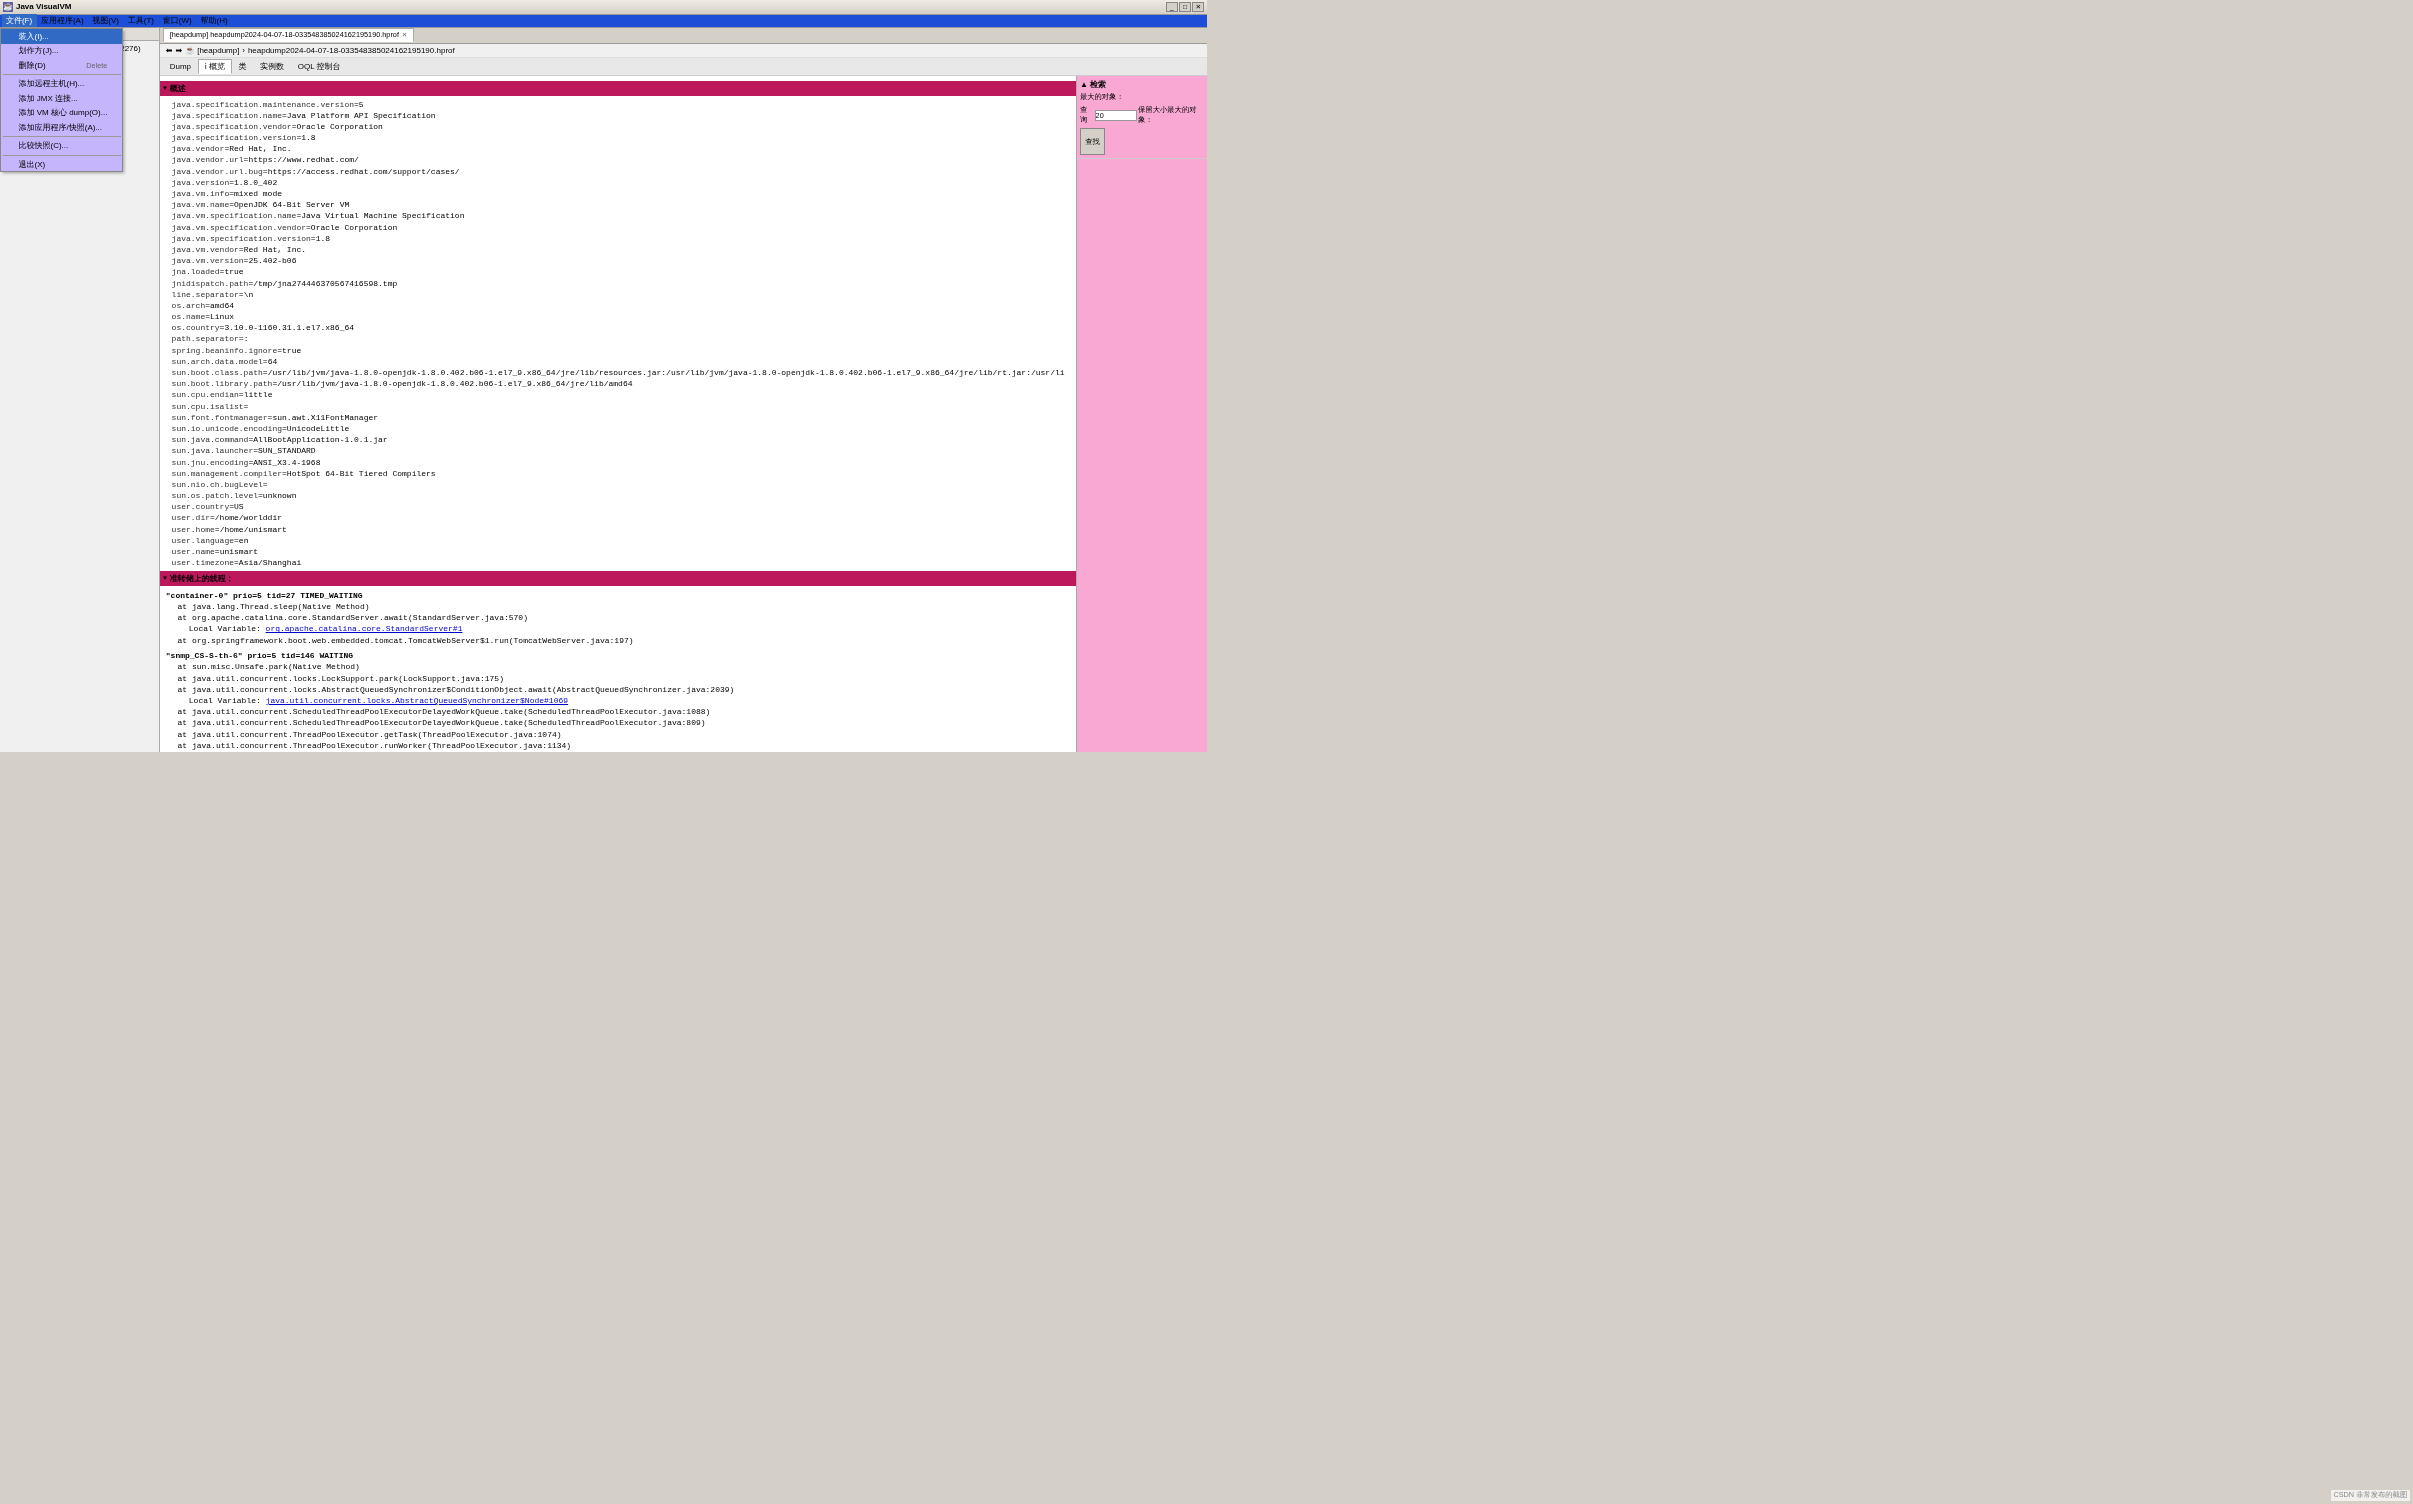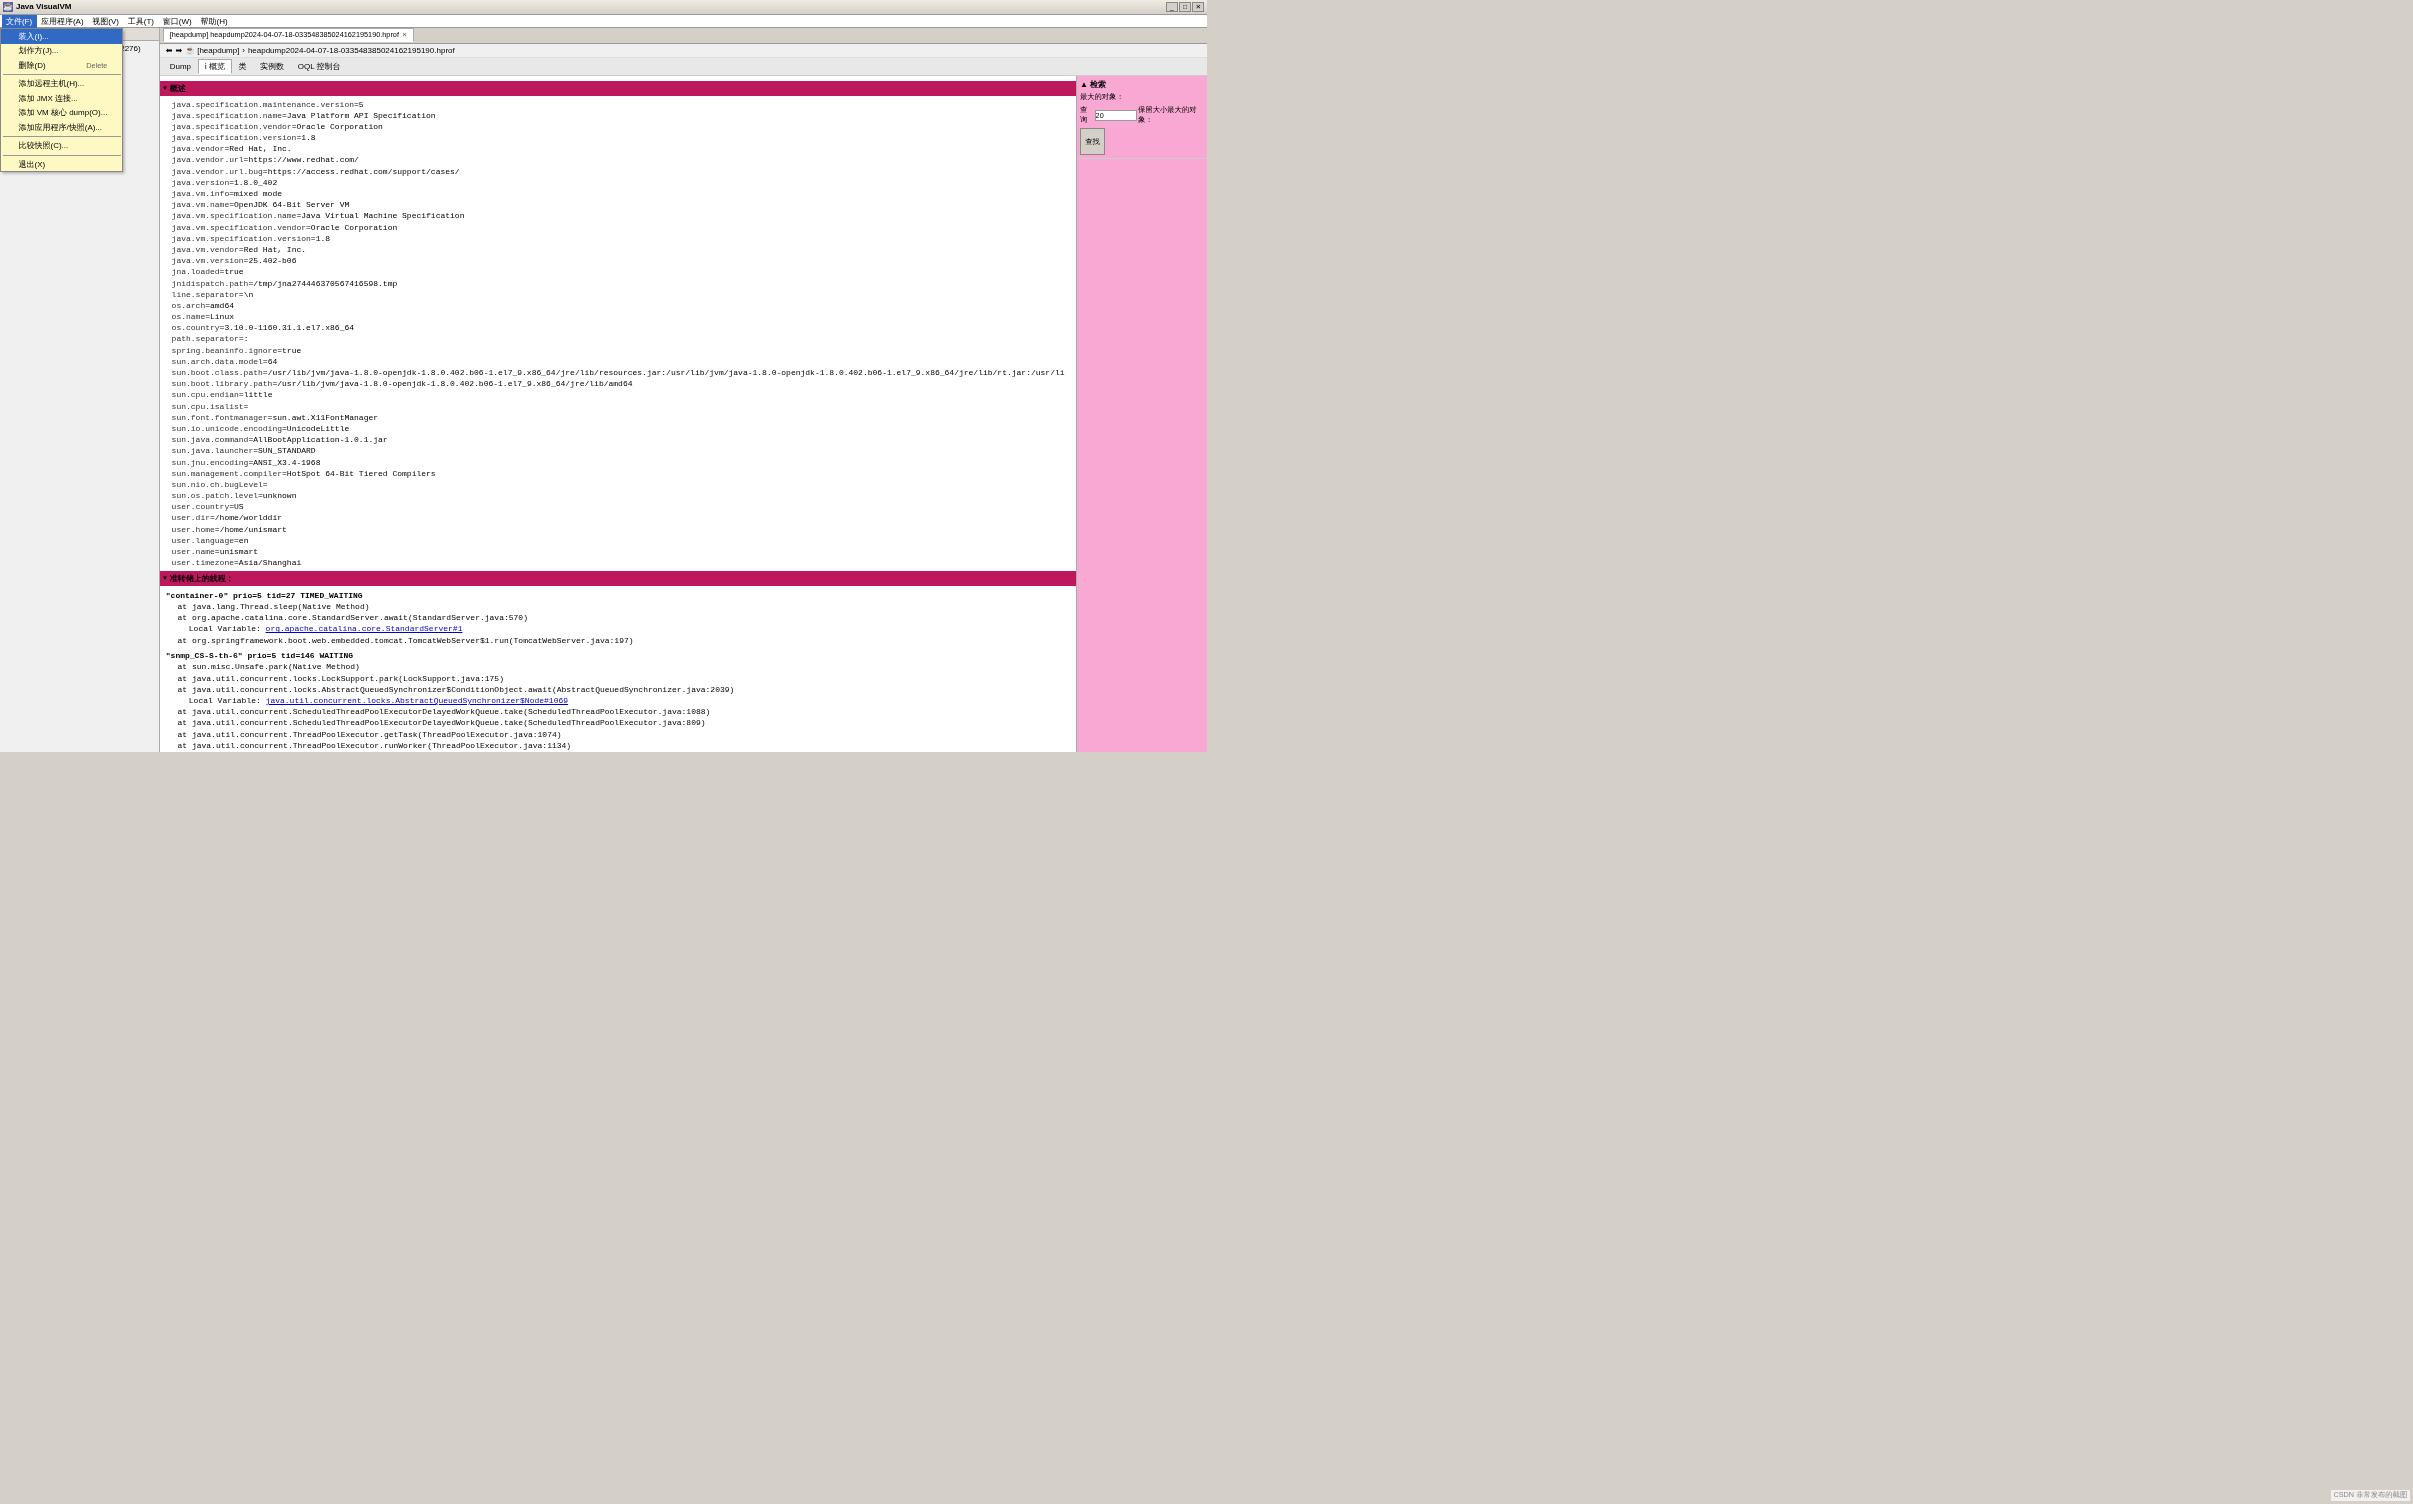--- a/index.html
+++ b/index.html
@@ -43,24 +43,24 @@
       background: #d4d0c8;
       border: 0.7px solid #888;
       font-size: 6.6px;
       display: flex;
       align-items: center;
       justify-content: center;
       cursor: pointer;
     }
     
     .menu-bar {
-      background: #ffffff;
+      background: #1d4ed8;
       height: 13px;
       display: flex;
-      align-items: flex-start;
+      align-items: center;
       padding: 0 1.5px;
       border-bottom: 0.7px solid #999;
     }
     .menu-item {
       padding: 1.5px 4.4px;
       font-size: 8px;
       cursor: pointer;
       height: 13px;
       display: flex;
       align-items: center;
@@ -70,21 +70,21 @@
       color: white;
     }
     
     .dropdown-overlay {
       position: fixed;
       top: 28px;
       left: 0;
       z-index: 1000;
     }
     .dropdown-menu {
-      background: #fef9c3;
+      background: #c4b5fd;
       border: 0.7px solid #888;
       box-shadow: 1.5px 1.5px 2.9px rgba(0,0,0,0.3);
       min-width: 87px;
     }
     .dropdown-item {
       padding: 2.2px 14.6px 2.2px 17.5px;
       font-size: 8px;
       cursor: pointer;
       display: flex;
       align-items: center;

